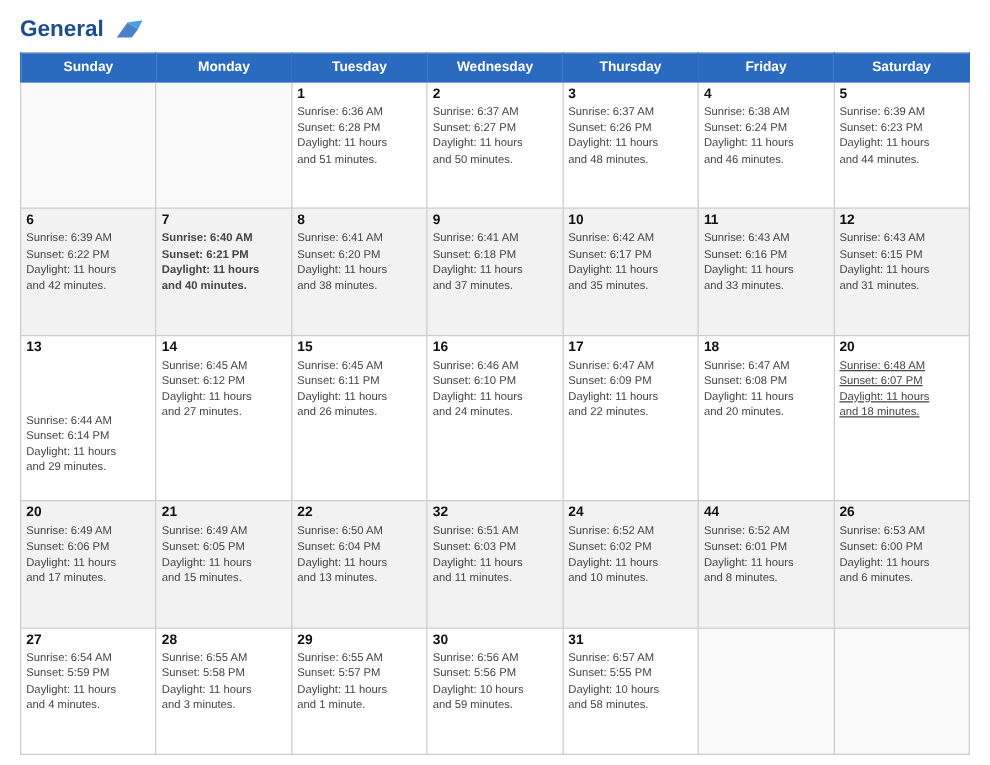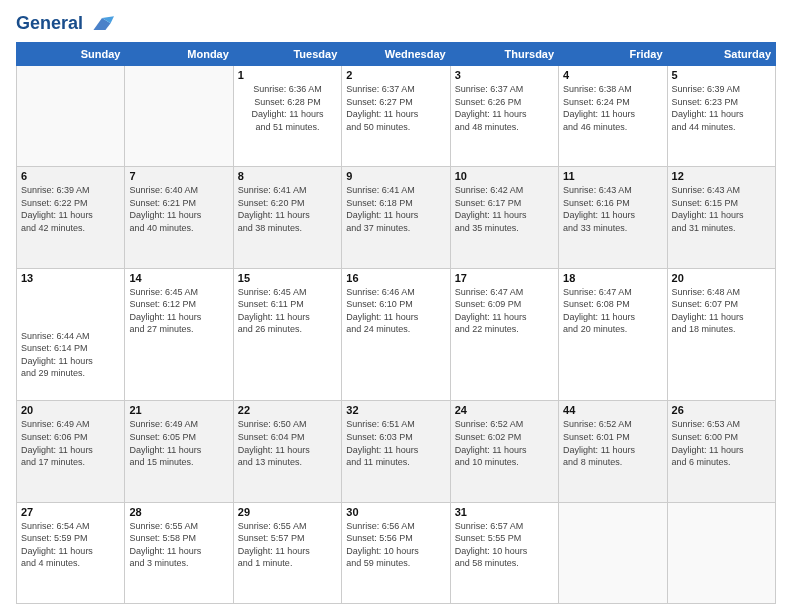--- a/index.html
+++ b/index.html
@@ -54,21 +54,21 @@
       width: 100%;
       table-layout: fixed;
     }
     .calendar th {
       background-color: #2a6bbf;
       color: #fff;
       font-size: 11px;
       font-weight: bold;
       padding: 5px 4px;
       border: 1px solid #2a6bbf;
-      text-align: right;
+      text-align: center;
       margin-top: 41px;
     }
     .calendar td {
       border: 1px solid #ccc;
       vertical-align: top;
       padding: 3px 4px;
       font-size: 9.5px;
       color: #333;
       height: 88px;
       background: #fff;
@@ -128,21 +128,21 @@
         <th>Friday</th>
         <th>Saturday</th>
       </tr>
     </thead>
     <tbody id="calendar-body">
     <tr>
           <td class="empty"></td>
           <td class="empty"></td>
           <td>
             <span class="day-num">1</span>
-            <div class="day-detail" style="white-space: pre-line; text-align: center;">Sunrise: 6:36 AM
+            <div class="day-detail" style="white-space: pre-line;">Sunrise: 6:36 AM
 Sunset: 6:28 PM
 Daylight: 11 hours
 and 51 minutes.</div>
           </td>
           <td>
             <span class="day-num">2</span>
             <div class="day-detail" style="white-space: pre-line;">Sunrise: 6:37 AM
 Sunset: 6:27 PM
 Daylight: 11 hours
 and 50 minutes.</div>
@@ -172,21 +172,21 @@
         <tr class="row-shade">
           <td>
             <span class="day-num">6</span>
             <div class="day-detail" style="white-space: pre-line;">Sunrise: 6:39 AM
 Sunset: 6:22 PM
 Daylight: 11 hours
 and 42 minutes.</div>
           </td>
           <td>
             <span class="day-num">7</span>
-            <div class="day-detail" style="white-space: pre-line;">Sunrise: 6:40 AM
+            <div class="day-detail" style="white-space: pre-line; font-weight: bold;">Sunrise: 6:40 AM
 Sunset: 6:21 PM
 Daylight: 11 hours
 and 40 minutes.</div>
           </td>
           <td>
             <span class="day-num">8</span>
             <div class="day-detail" style="white-space: pre-line;">Sunrise: 6:41 AM
 Sunset: 6:20 PM
 Daylight: 11 hours
 and 38 minutes.</div>
@@ -258,21 +258,21 @@
           </td>
           <td>
             <span class="day-num">18</span>
             <div class="day-detail" style="white-space: pre-line;">Sunrise: 6:47 AM
 Sunset: 6:08 PM
 Daylight: 11 hours
 and 20 minutes.</div>
           </td>
           <td>
             <span class="day-num">20</span>
-            <div class="day-detail" style="white-space: pre-line;">Sunrise: 6:48 AM
+            <div class="day-detail" style="white-space: pre-line; text-decoration: underline;">Sunrise: 6:48 AM
 Sunset: 6:07 PM
 Daylight: 11 hours
 and 18 minutes.</div>
           </td>
         </tr>
         <tr class="row-shade">
           <td>
             <span class="day-num">20</span>
             <div class="day-detail" style="white-space: pre-line;">Sunrise: 6:49 AM
 Sunset: 6:06 PM

